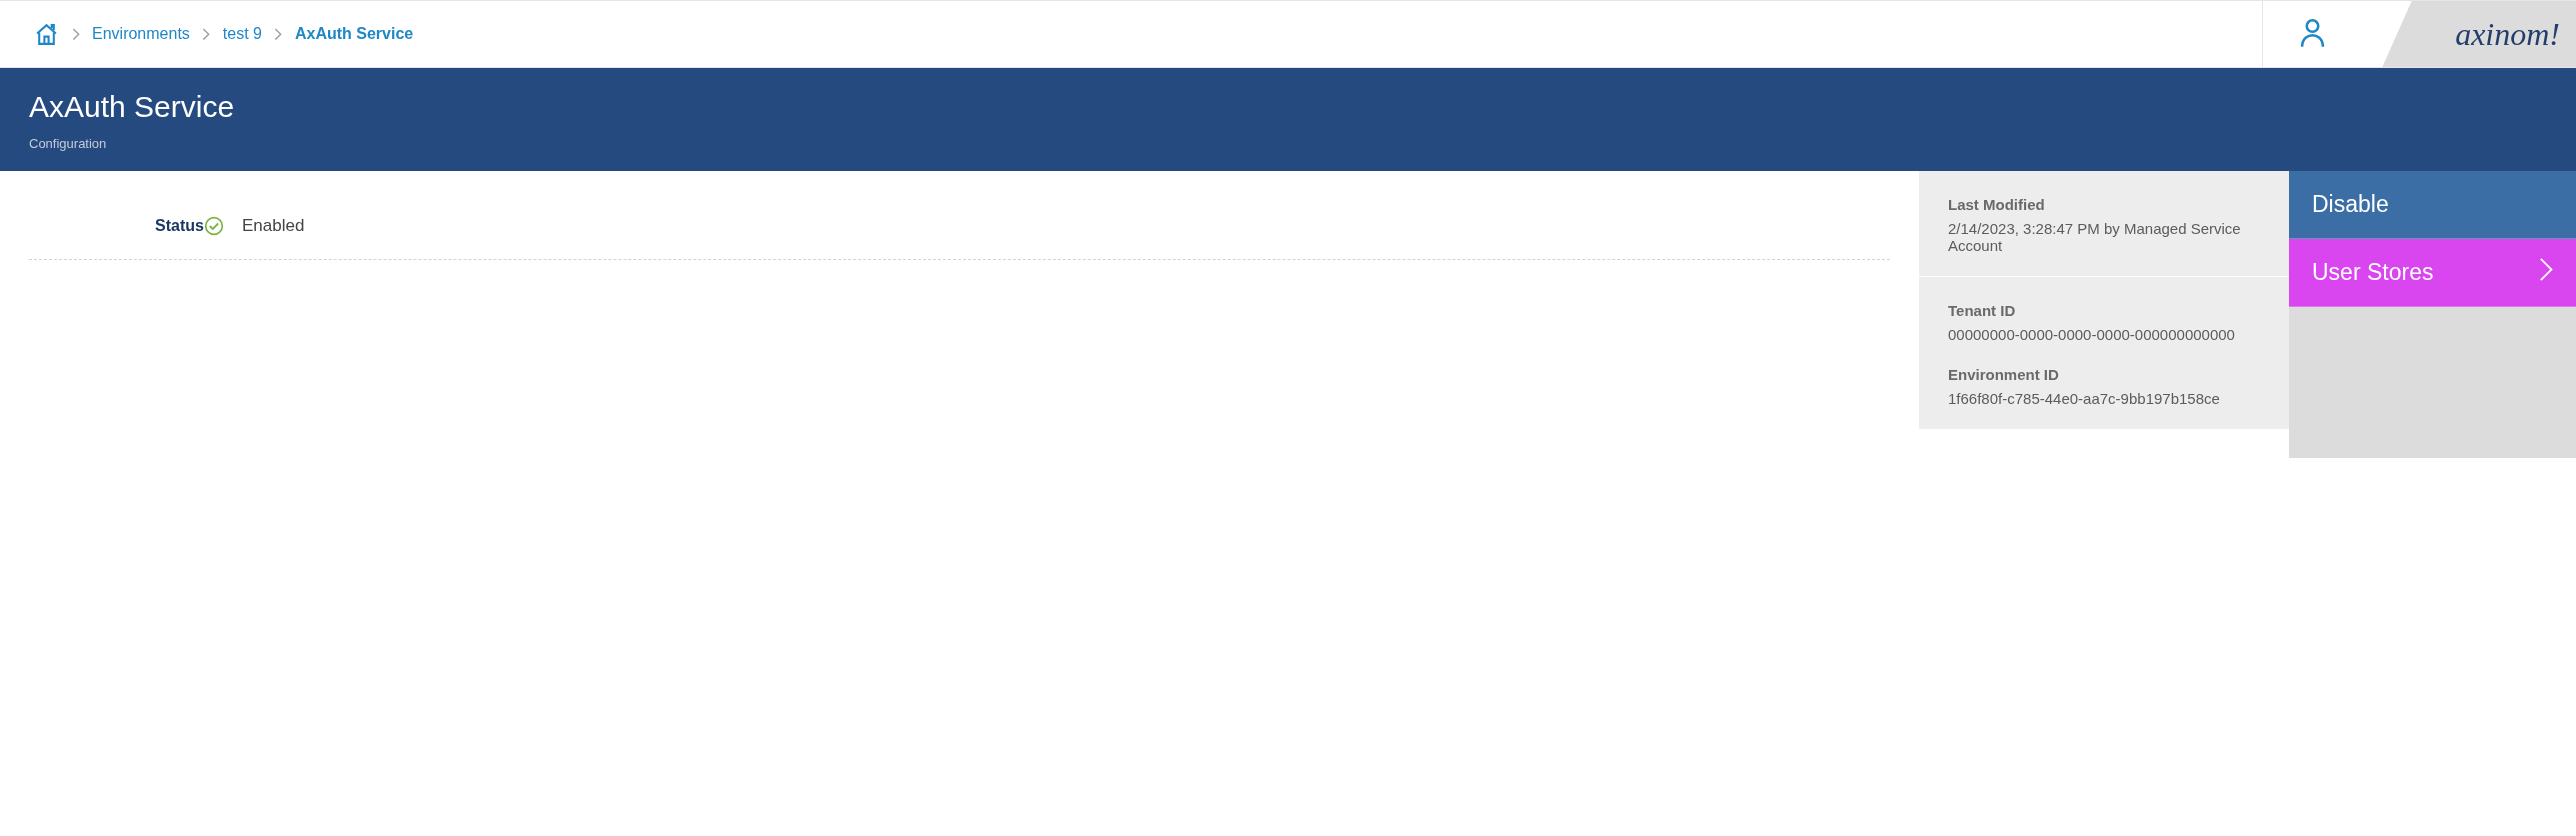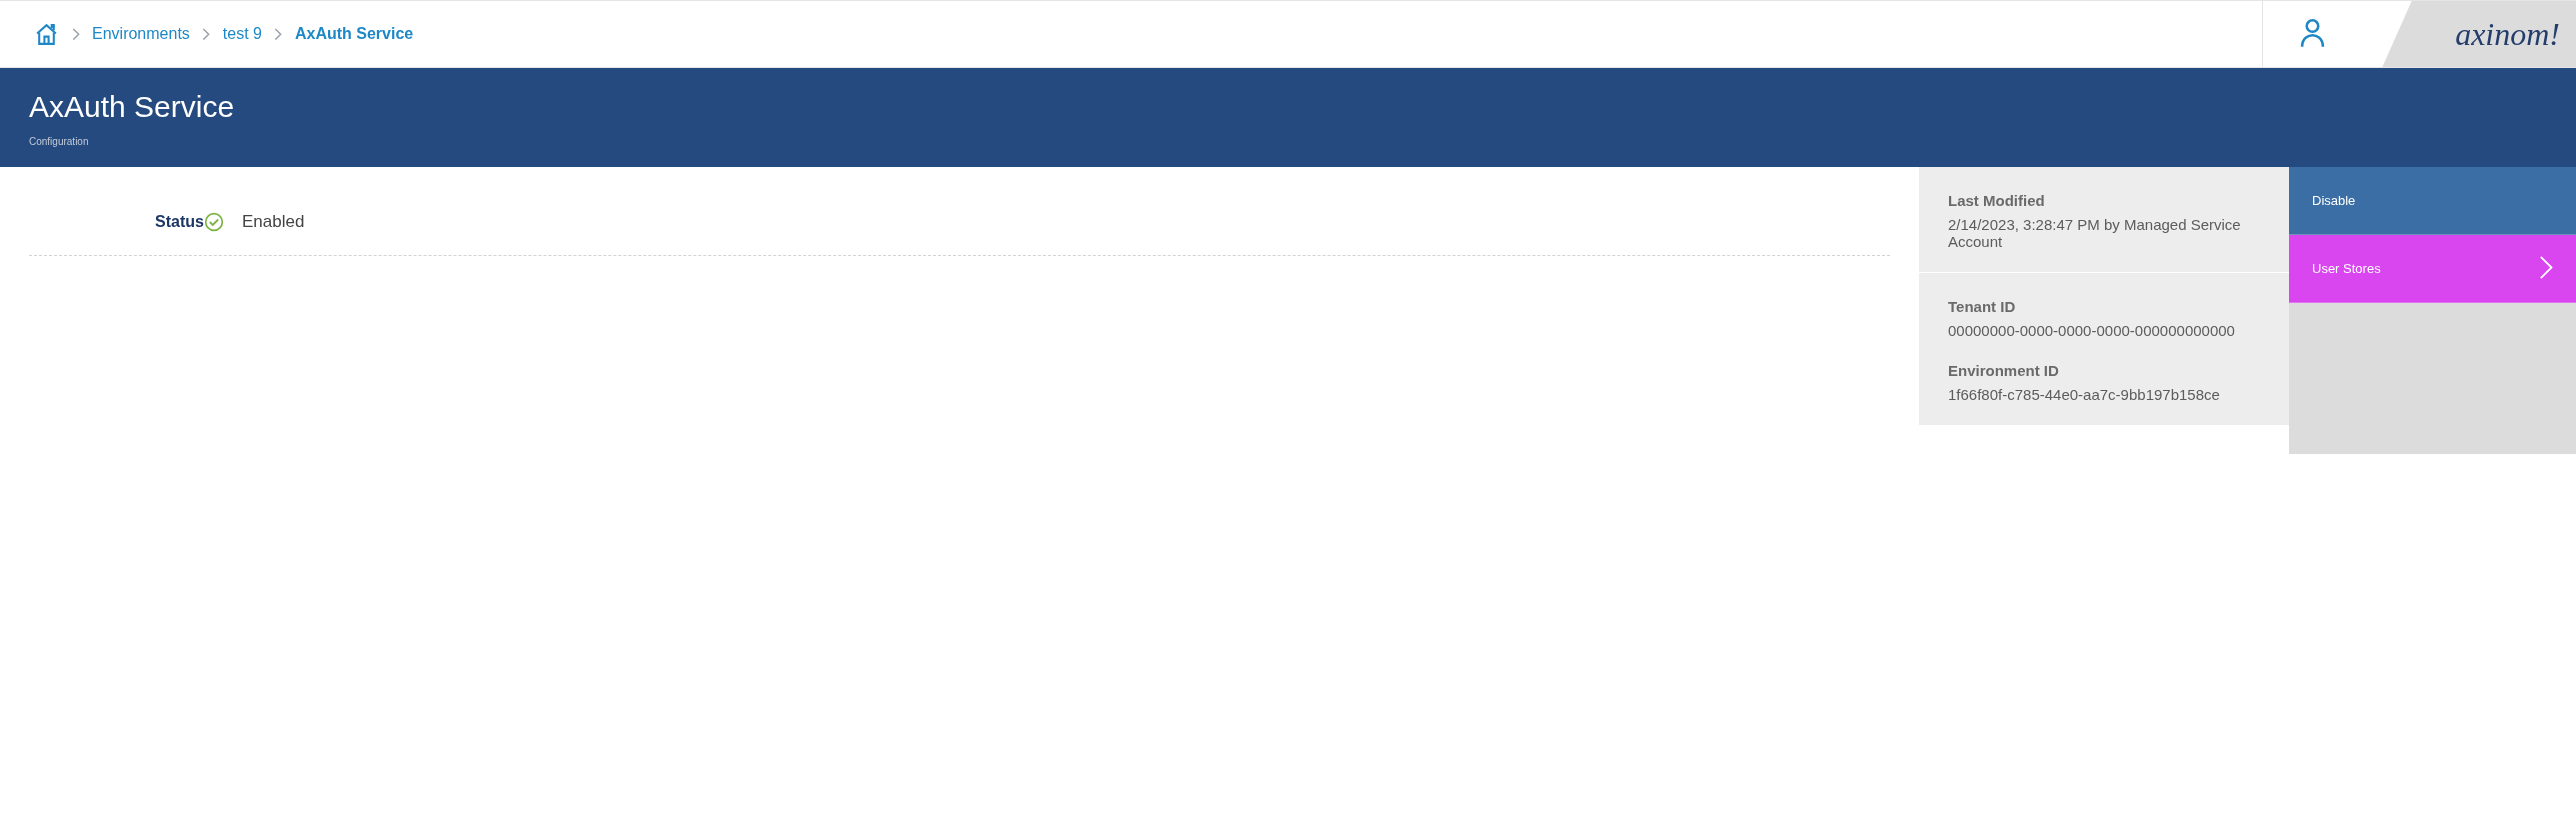--- a/index.html
+++ b/index.html
@@ -68,21 +68,21 @@
     margin-left: 20px;
   }
 
   
   .hero {
     background: #254a7f;
     color: #fff;
     padding: 21.5px 29px 20px 29px;
   }
   .hero-title { font-size: 30px; font-weight: 400; }
-  .hero-subtitle { font-size: 10px; color: #c3ccda; margin-top: 12.5px; }
+  .hero-subtitle { font-size: 13px; color: #c3ccda; margin-top: 12.5px; }
 
   
   .body-row { display: flex; align-items: flex-start; }
 
   .col-left {
     flex: 1;
     padding: 27px 29px;
     min-width: 0;
     text-align: right;
   }
@@ -119,21 +119,21 @@
     align-self: stretch;
     min-height: 287px;
   }
   .action-btn {
     display: flex;
     align-items: center;
     justify-content: space-between;
     height: 68px;
     padding: 0 23px;
     color: #fff;
-    font-size: 13px;
+    font-size: 23px;
     cursor: pointer;
     border-bottom: 1.8px solid rgba(255,255,255,0.25);
   }
   .action-primary { background: #3a6ea5; }
   .action-secondary { background: #d946ef; }
   .action-btn svg { width: 14.3px; height: 25px; stroke: #fff; stroke-width: 2; fill: none; }
 </style>
 </head>
 <body>
 

